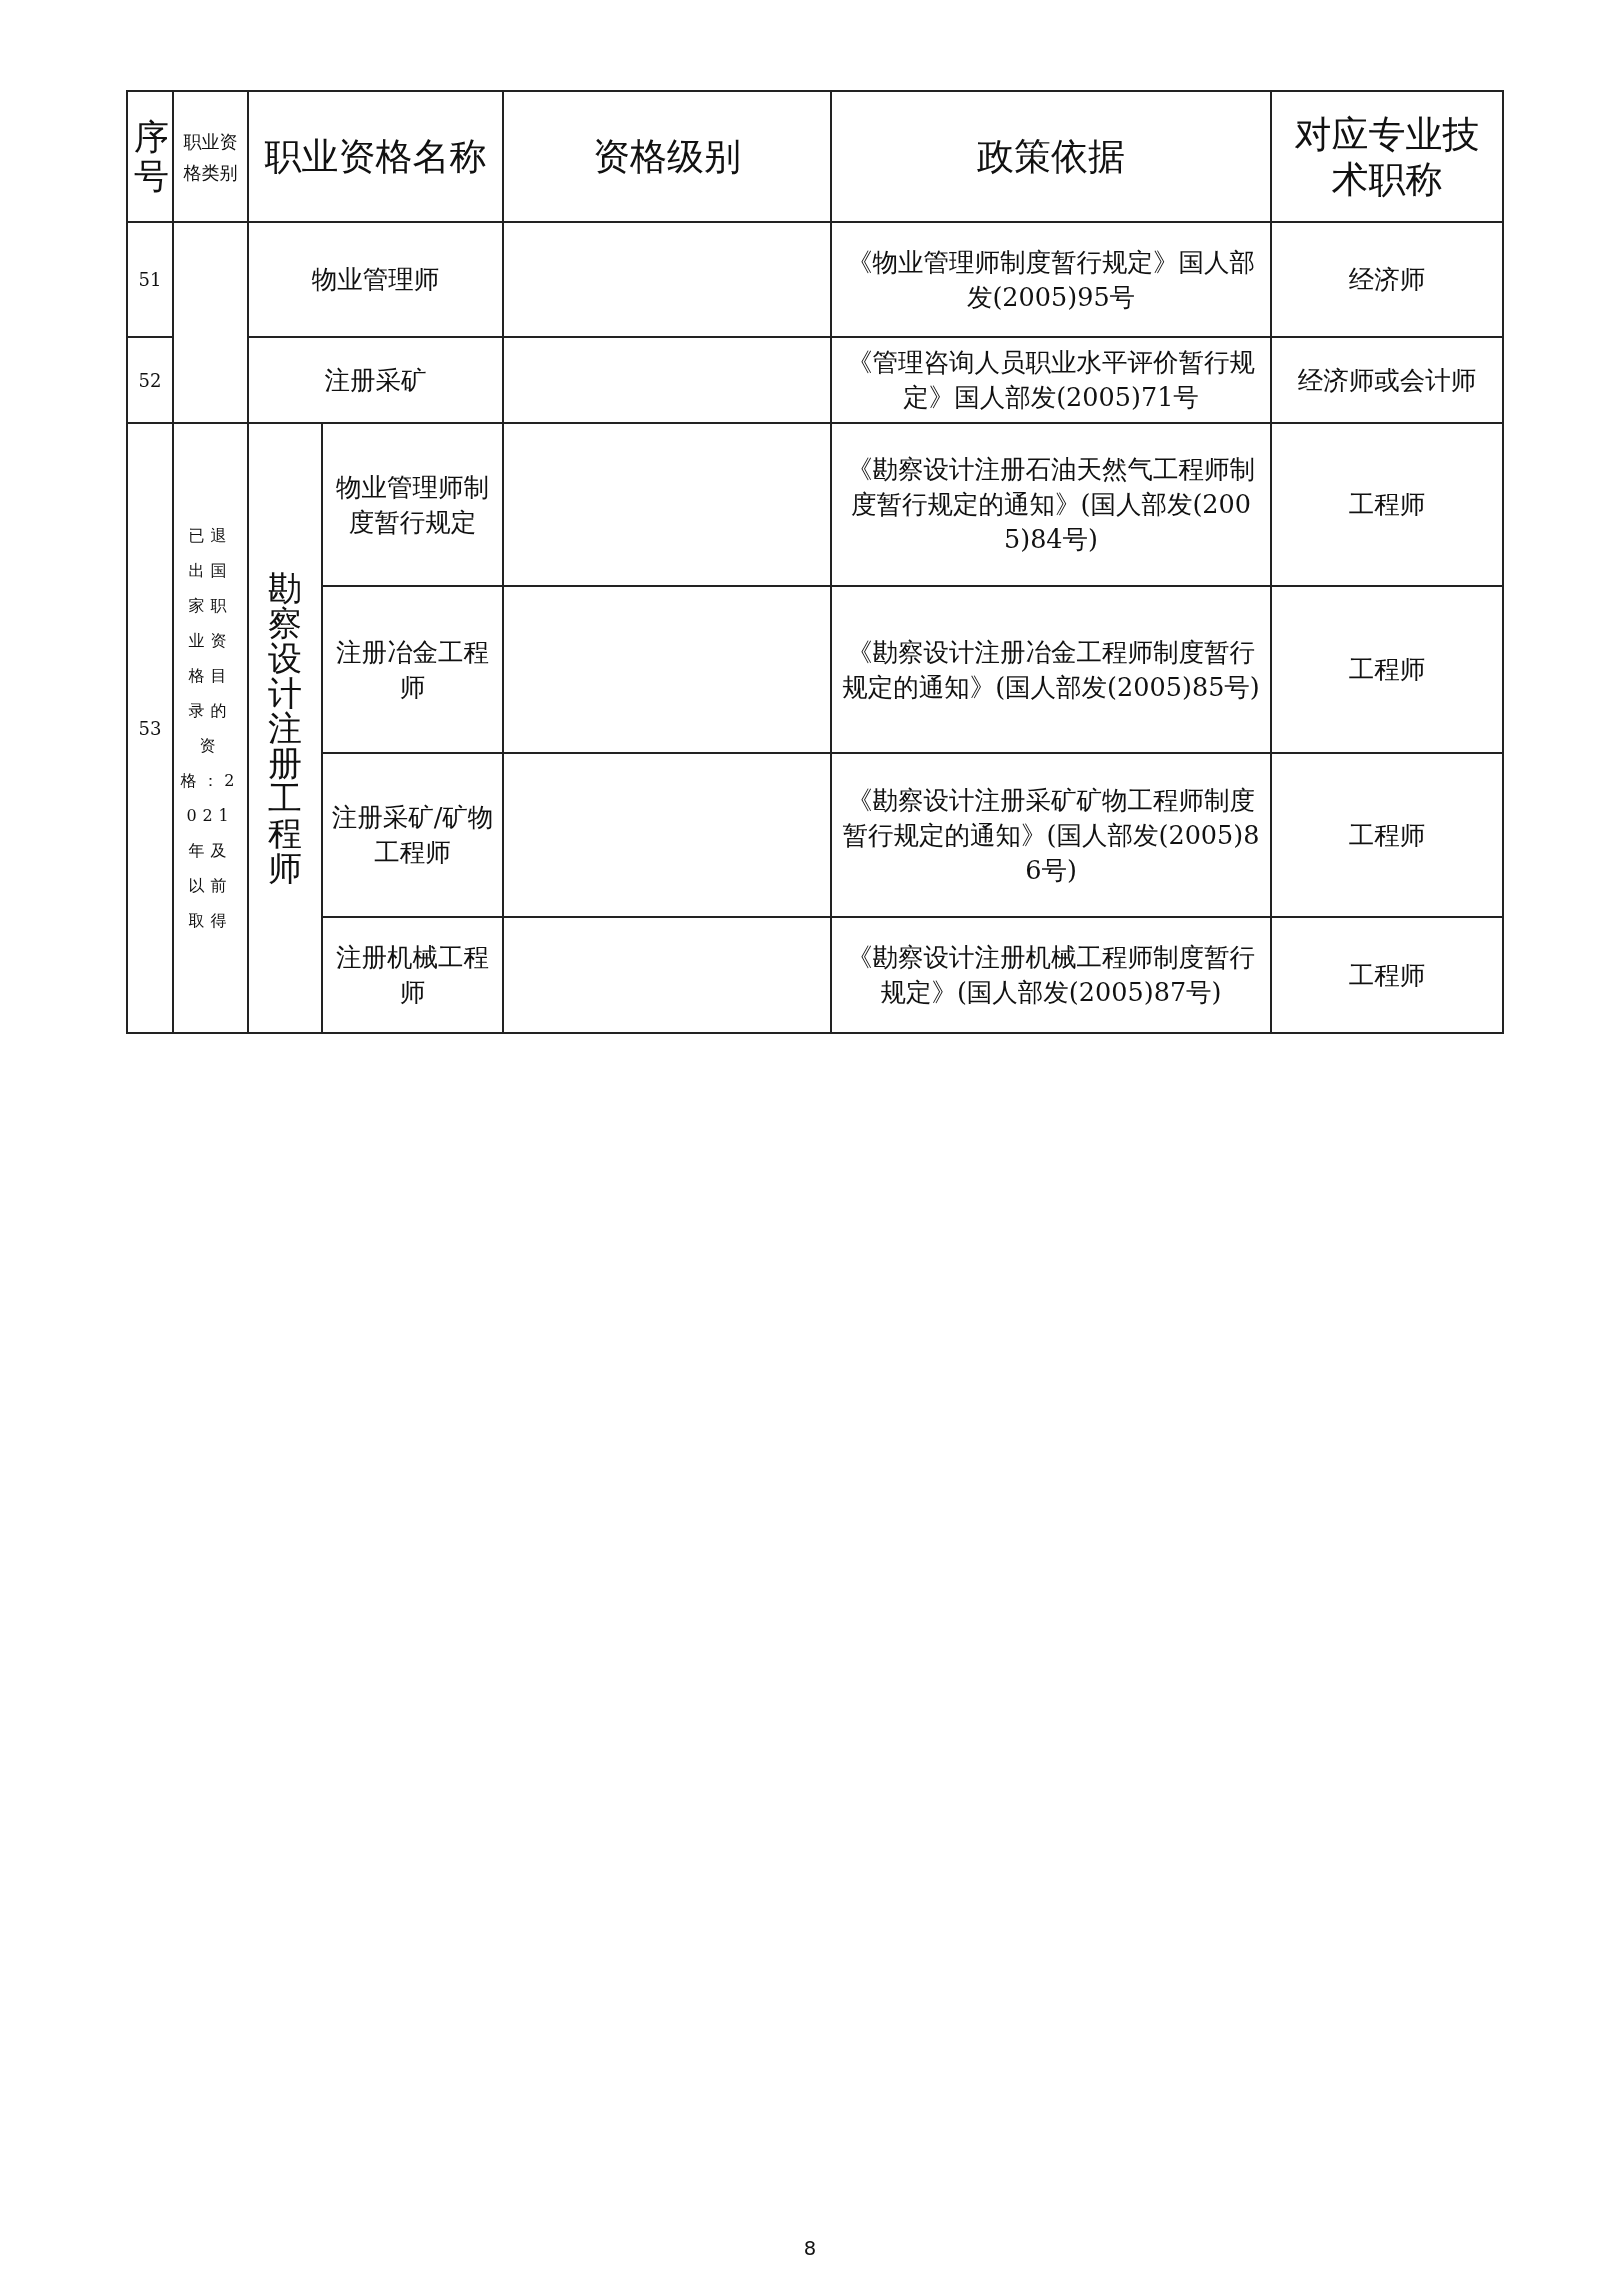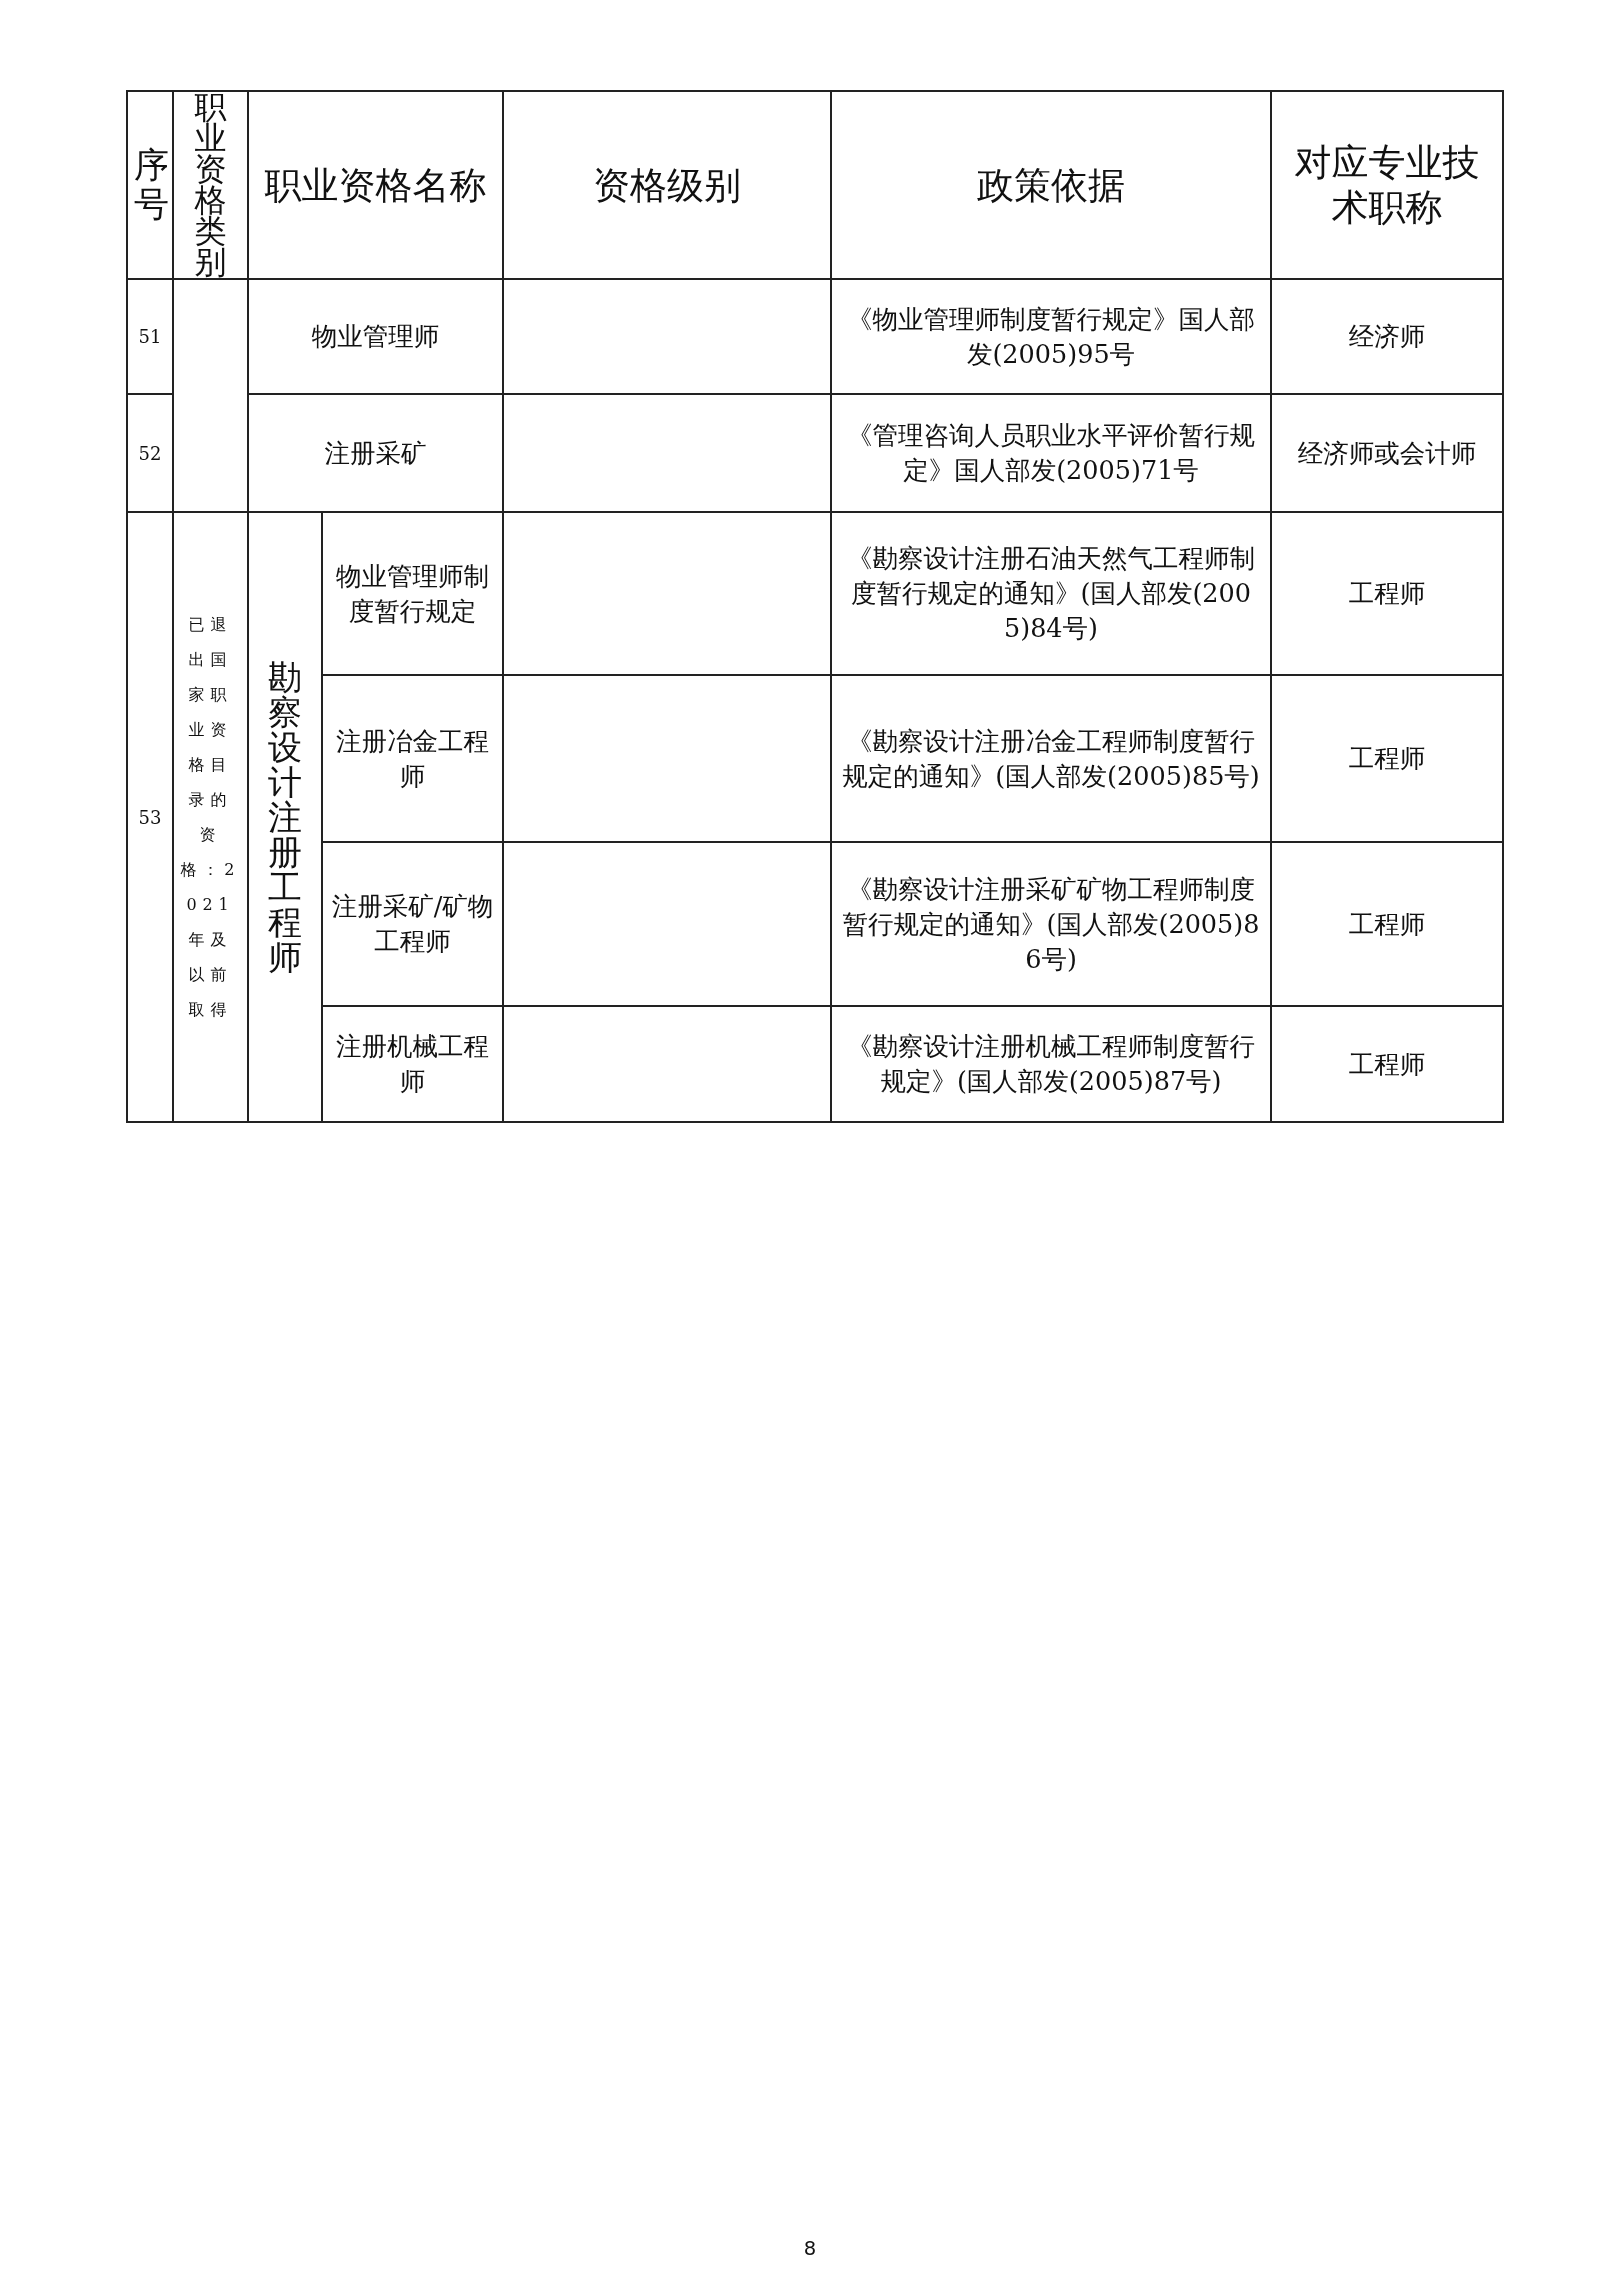--- a/index.html
+++ b/index.html
@@ -3,21 +3,21 @@
 <meta charset="utf-8">
 <style>
   html, body { margin:0; padding:0; background:#ffffff; }
   body { width:1620px; height:2290px; position:relative; overflow:hidden;
          font-family:"DejaVu Serif","Liberation Serif",serif; color:#111; }
   table.main { position:absolute; left:126px; top:90px; border-collapse:collapse;
                table-layout:fixed; width:1378px; }
   table.main td, table.main th { border:2px solid #222; padding:0 5.9px; vertical-align:middle;
                text-align:center; font-weight:normal; word-break:break-all; }
   th { font-family:"DejaVu Sans","Liberation Sans",sans-serif; font-size:37px; line-height:45px; }
-  th.small { font-size:32px; line-height:31px; padding:0 2px; }
+  th.small { font-size:18px; line-height:31px; padding:0 2px; }
   th.seq { font-size:35px; line-height:39px; padding:0;border-radius:9px; }
   td { font-size:25.5px; line-height:35px; }
   td.seq { font-size:18px; padding:0 2px; }
   td.policy { text-align:left; padding:0 7.8px; }
   td.cat { font-size:16px; line-height:35px; padding:0 7.8px; letter-spacing:5.9px; }
   td.group { font-size:34px; line-height:35px; padding:0 5.9px; }
   .page-number { position:absolute; top:2237px; left:0; width:1620px; text-align:center;
                  font-family:"DejaVu Sans","Liberation Sans",sans-serif; font-size:19.6px; }
 </style>
 </head>
@@ -44,21 +44,21 @@
   </tr>
 
   <tr style="height:115px">
     <td class="seq">51</td>
     <td rowspan="2"></td>
     <td colspan="2">物业管理师</td>
     <td></td>
     <td class="policy">《物业管理师制度暂行规定》国人部发(2005)95号</td>
     <td>经济师</td>
   </tr>
-  <tr style="height:118px">
+  <tr style="height:86px">
     <td class="seq">52</td>
     <td colspan="2">注册采矿</td>
     <td></td>
     <td class="policy">《管理咨询人员职业水平评价暂行规定》国人部发(2005)71号</td>
     <td>经济师或会计师</td>
   </tr>
 
   <tr style="height:163px">
     <td rowspan="4" class="seq">53</td>
     <td rowspan="4" class="cat">已退出国家职业资格目录的资格：2021年及以前取得</td>

